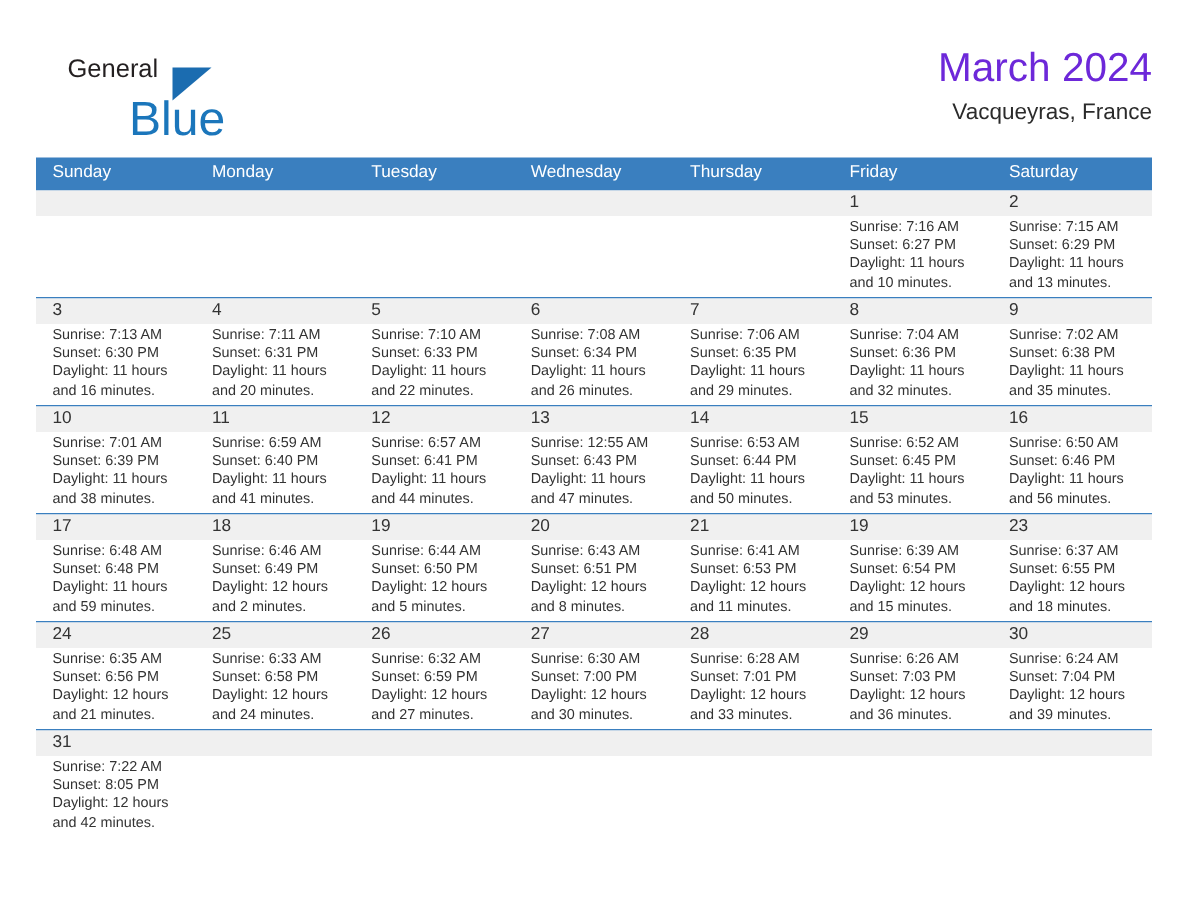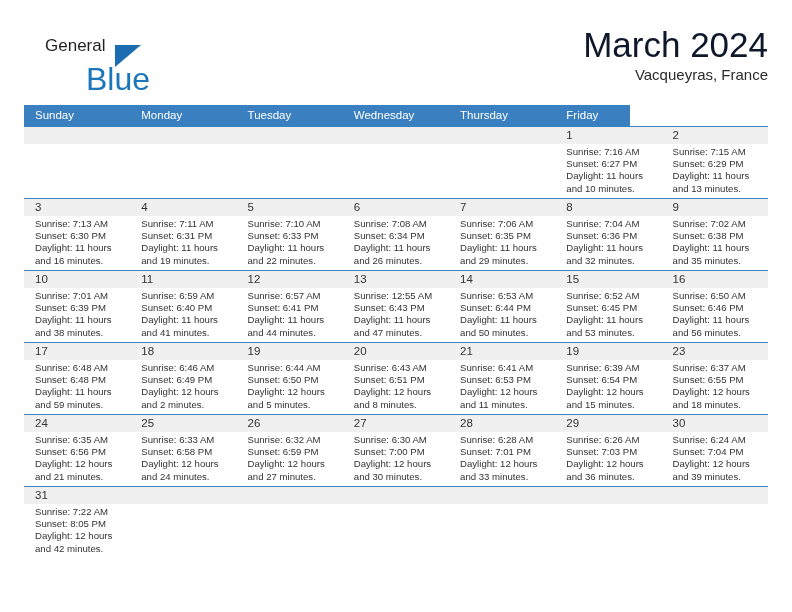--- a/index.html
+++ b/index.html
@@ -66,22 +66,22 @@
   }
 
   .title-block {
     position: absolute;
     right: 0;
     top: 0;
     text-align: right;
     width: 420px;
   }
   .cal-title {
-    font-size: 35px;
-    color: #0f172a;
+    font-size: 27px;
+    color: #6d28d9;
     line-height: 34px;
     font-weight: normal;
     font-family: "Liberation Sans", sans-serif;
   }
   .cal-subtitle {
     font-size: 15px;
     color: #2b2b2b;
     line-height: 22px;
     margin-top: 2px;
     font-family: "Liberation Sans", sans-serif;
@@ -90,21 +90,21 @@
   
   .calendar {
     position: absolute;
     left: 24px;
     top: 105px;
     width: 744px;
   }
 
   .weekday-row {
     display: flex;
-    width: 606px;
+    width: 744px;
     height: 21px;
     background: #3a7fbf;
   }
   .weekday-cell {
     flex: 0 0 106.28px;
     width: 106.28px;
     color: #ffffff;
     font-size: 11.5px;
     line-height: 21px;
     padding-left: 11px;
@@ -269,21 +269,21 @@
               <div>Daylight: 11 hours</div>
               <div>and 16 minutes.</div>
             </div>
           </div>
           <div class="day-cell">
             <div class="day-num">4</div>
             <div class="day-info">
               <div>Sunrise: 7:11 AM</div>
               <div>Sunset: 6:31 PM</div>
               <div>Daylight: 11 hours</div>
-              <div>and 19 minutes.</div>
+              <div>and 20 minutes.</div>
             </div>
           </div>
           <div class="day-cell">
             <div class="day-num">5</div>
             <div class="day-info">
               <div>Sunrise: 7:10 AM</div>
               <div>Sunset: 6:33 PM</div>
               <div>Daylight: 11 hours</div>
               <div>and 22 minutes.</div>
             </div>

